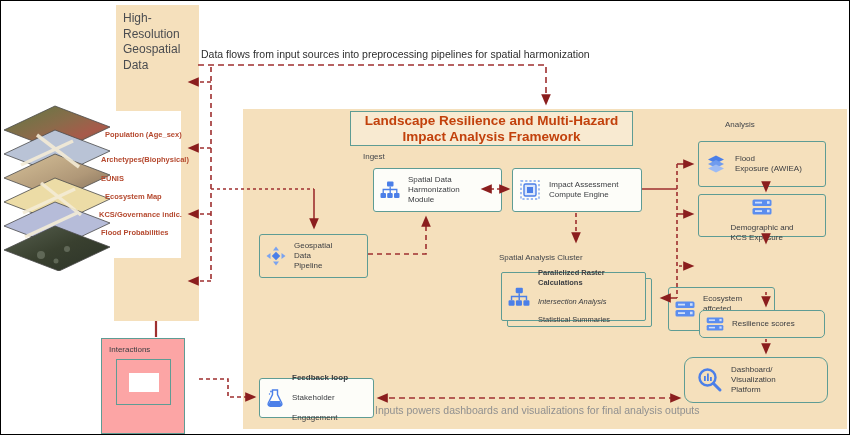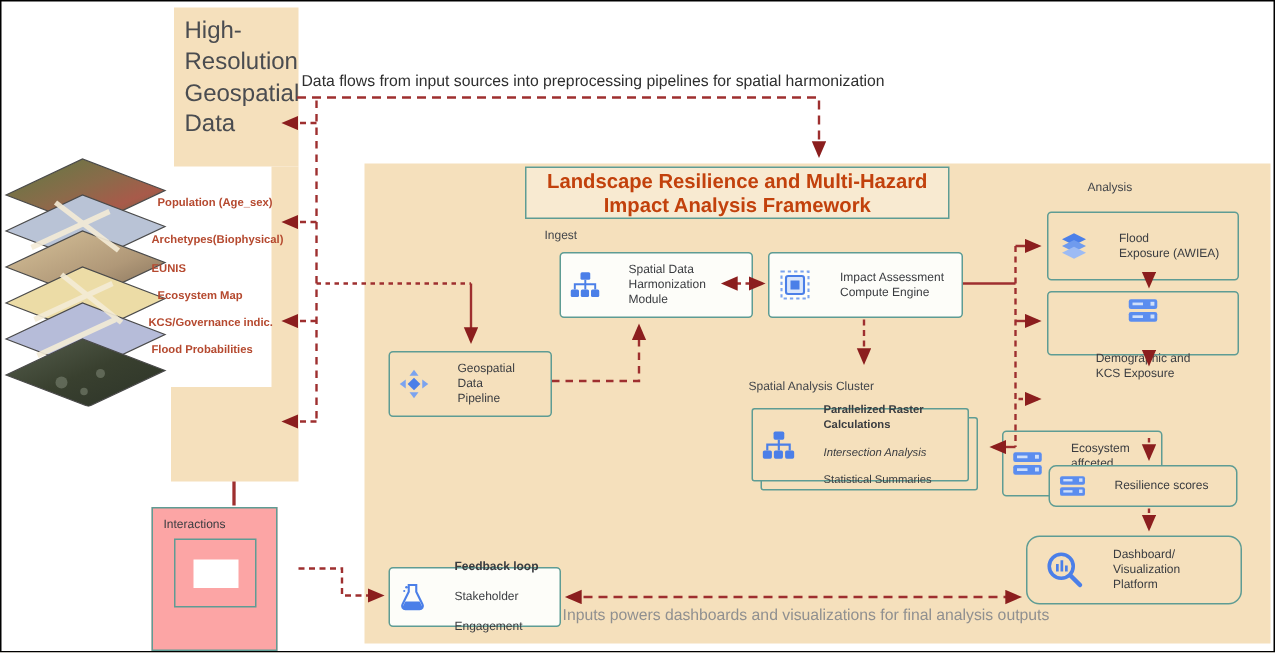--- a/index.html
+++ b/index.html
@@ -5,35 +5,35 @@
   html,body{margin:0;padding:0;background:#fff;}
   #canvas{
     position:relative;width:848px;height:433px;background:#ffffff;
     border:1px solid #000;overflow:hidden;
     font-family:"Liberation Sans", sans-serif;color:#3a3c40;
   }
   .abs{position:absolute;}
   .tan{background:#f5e0bc;}
   .node{
     position:absolute;border:1px solid #5e9c94;border-radius:3px;
-    display:flex;align-items:center;gap:19px;padding:4px 6px;box-sizing:border-box;
+    display:flex;align-items:center;gap:8px;padding:4px 6px;box-sizing:border-box;
     background:#f5e0bc;
   }
   .node.white{background:#fdfdf9;}
   .node-label{font-size:8px;line-height:1.25;white-space:pre-line;color:#3a3c40;}
   .b{font-weight:bold;}
   .section-label{position:absolute;font-size:8px;color:#43464b;}
   .map-label{position:absolute;font-size:7.5px;font-weight:bold;color:#b5492f;white-space:nowrap;}
   #title-box{
     position:absolute;left:349px;top:110px;width:281px;height:33px;
     background:#f8ead1;border:1px solid #5e9c94;
     display:flex;align-items:center;justify-content:center;text-align:center;
     font-size:13.5px;font-weight:bold;color:#c2410c;white-space:pre-line;line-height:1.15;
   }
-  #hr-title{position:absolute;left:122px;top:10px;width:80px;font-size:16px;color:#4a4c50;white-space:pre-line;line-height:1.3;}
+  #hr-title{position:absolute;left:122px;top:10px;width:80px;font-size:12px;color:#4a4c50;white-space:pre-line;line-height:1.3;}
   .caption{position:absolute;font-size:10.5px;}
   svg{display:block;}
 </style>
 </head>
 <body>
 
 <div id="canvas">
 
   <div class="abs tan" style="left:115px;top:4px;width:83px;height:106px;"></div>
   <div class="abs tan" style="left:180px;top:110px;width:18px;height:147px;"></div>

